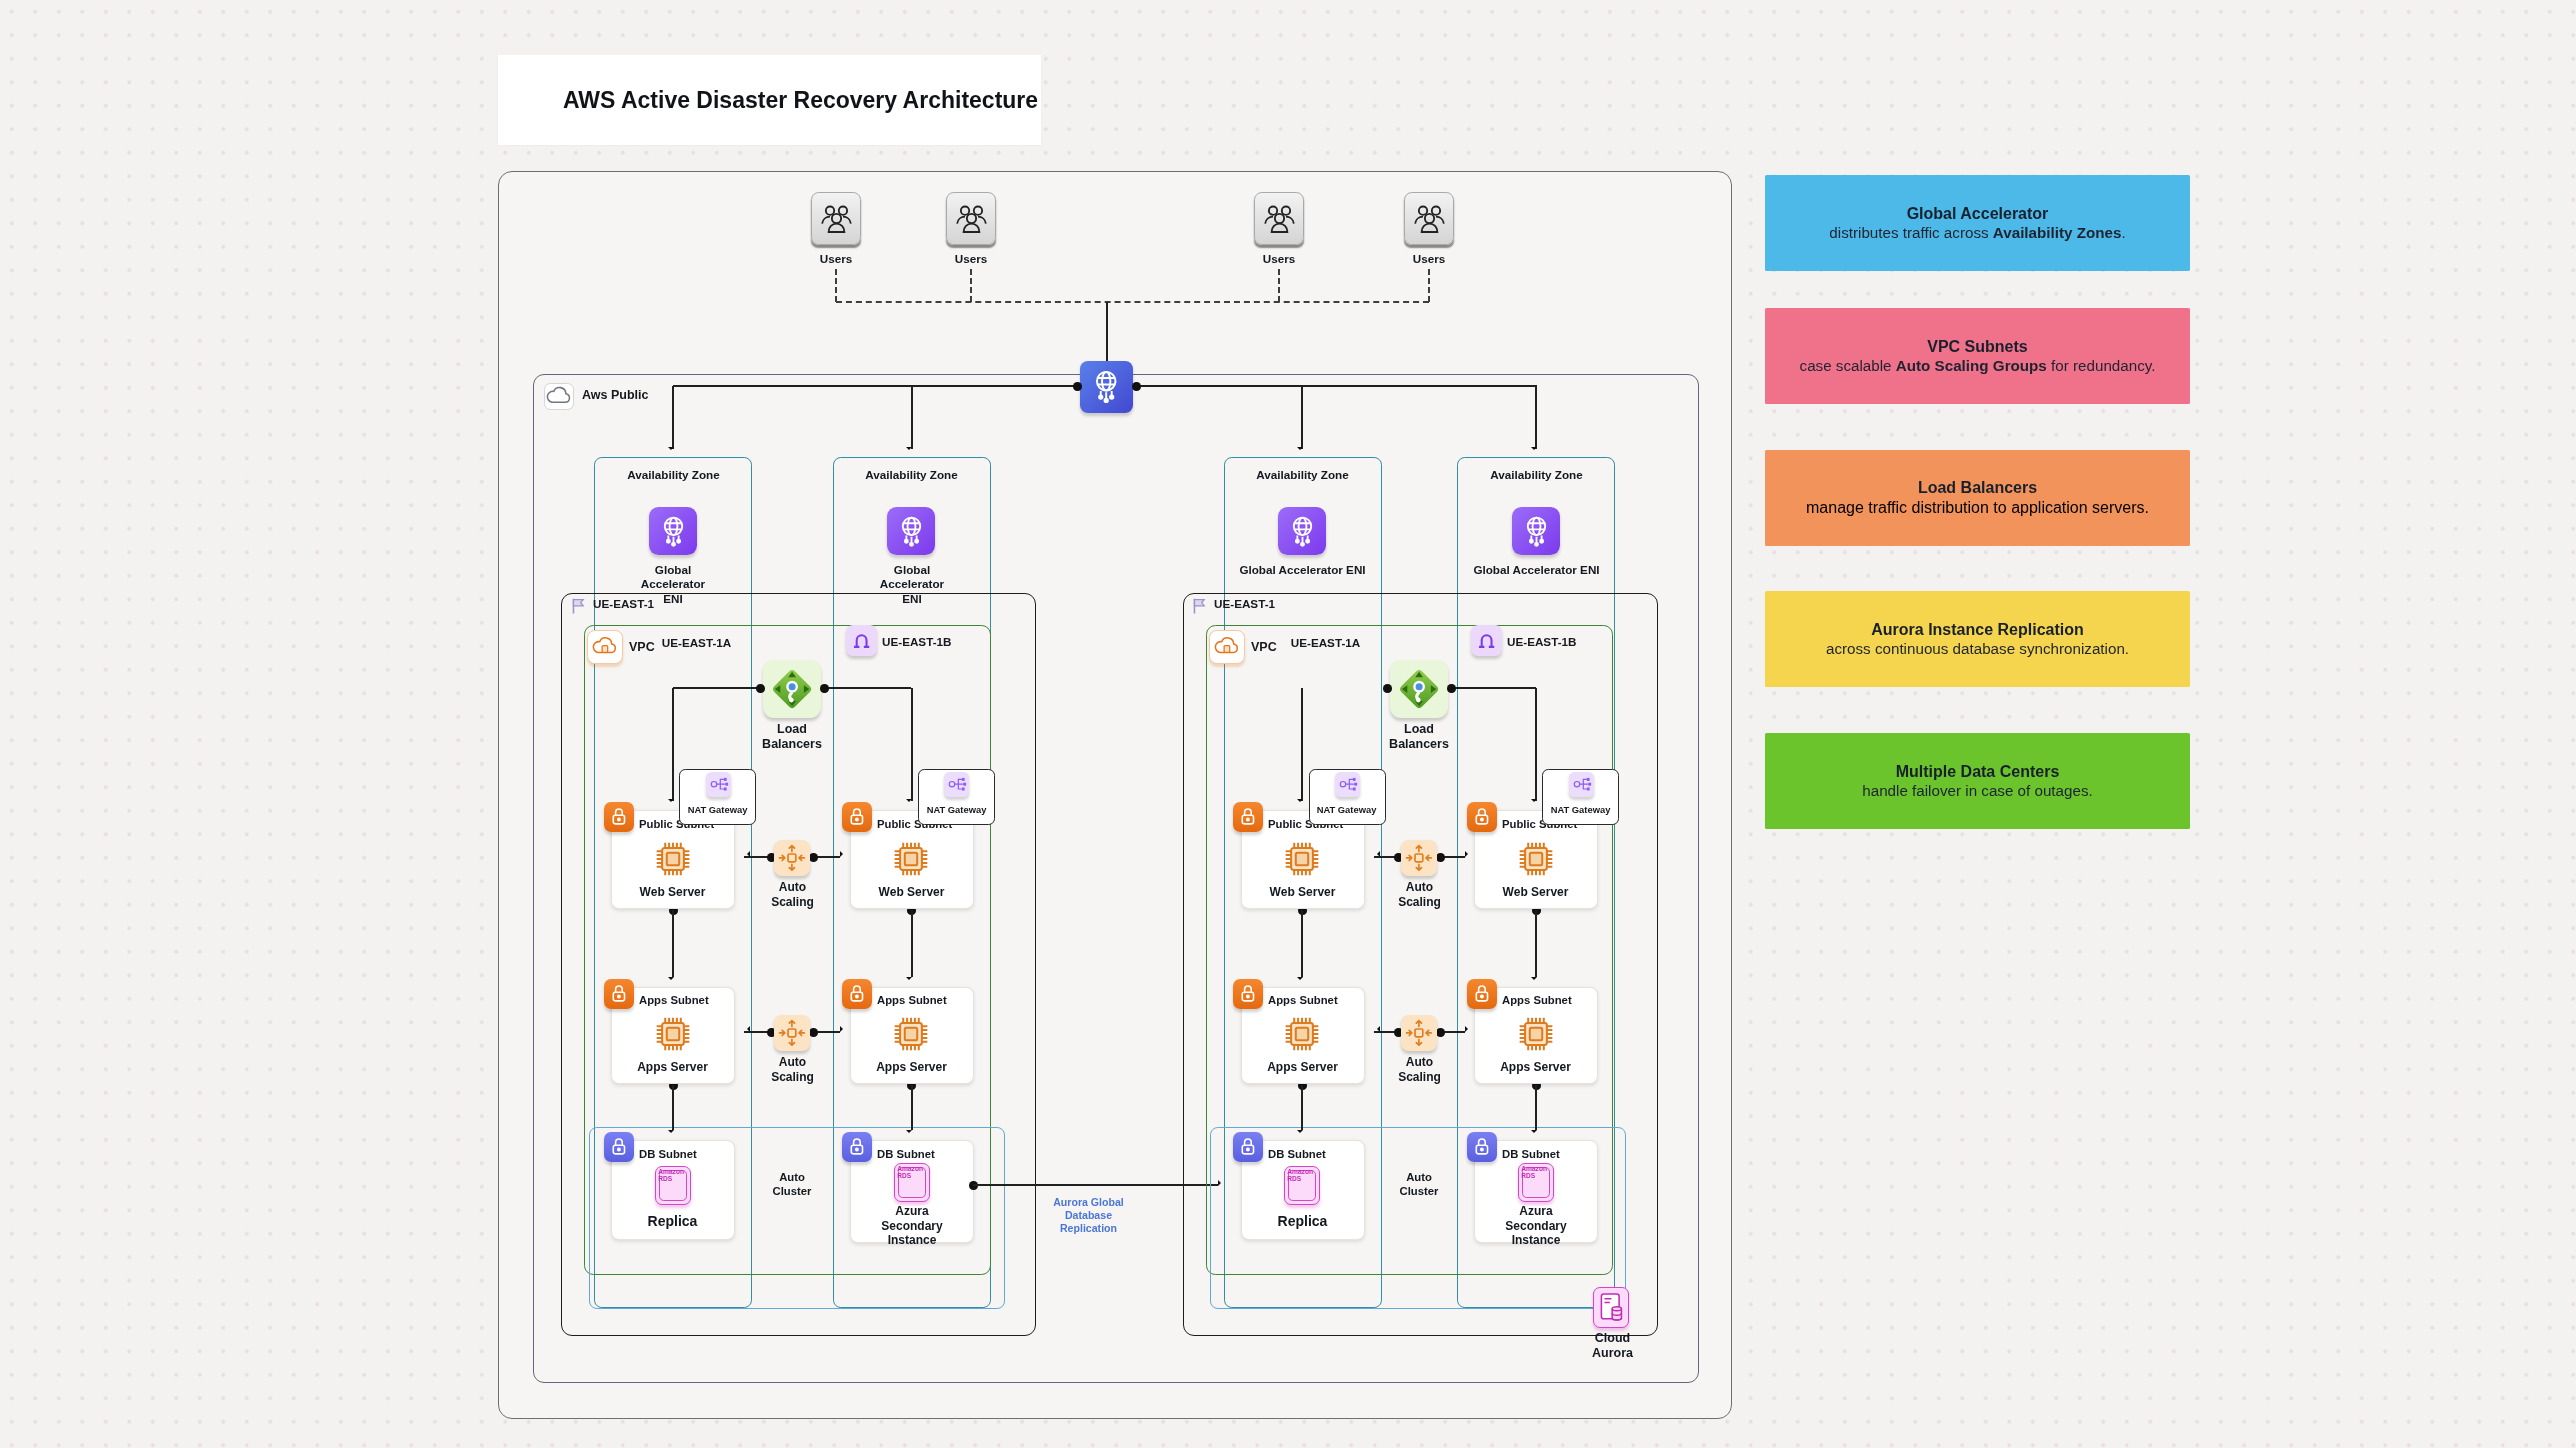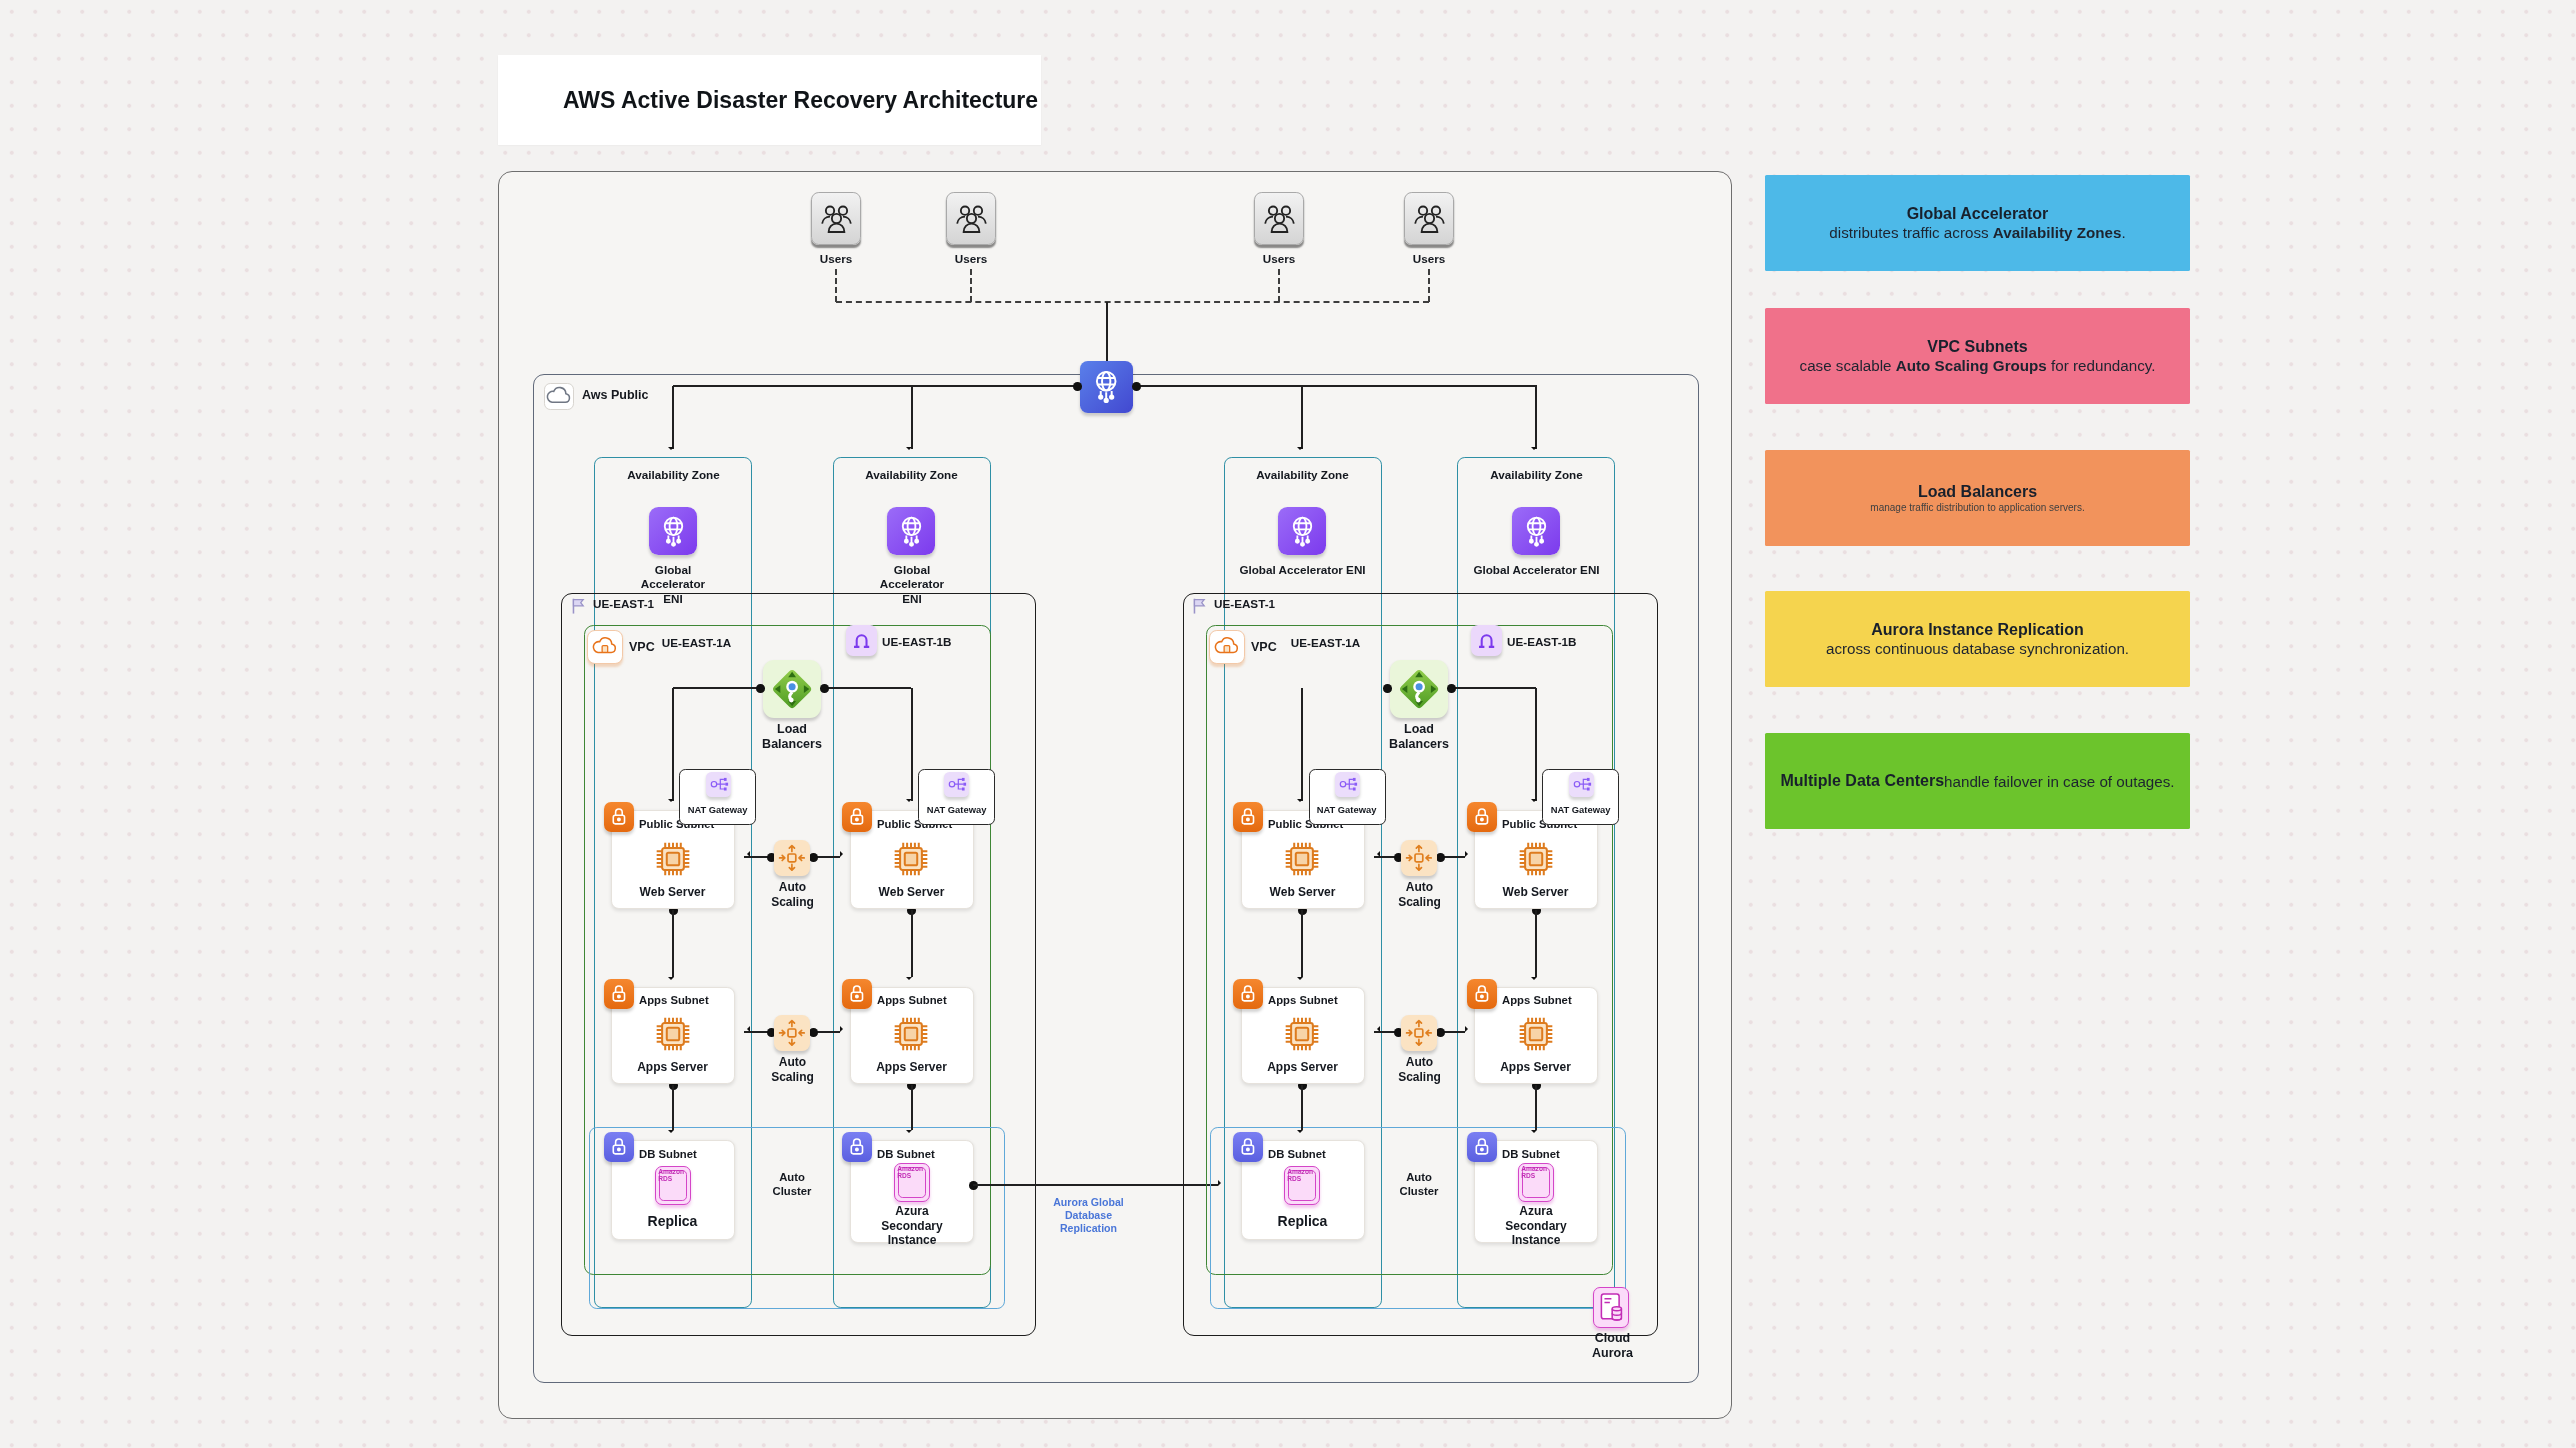--- a/index.html
+++ b/index.html
@@ -623,24 +623,24 @@
     <div class="abs" style="left: 1765px; top: 175px; width: 425px; height: 96px; background: rgb(77, 185, 232); border-radius: 1.6px; display: flex; flex-direction: column; align-items: center; justify-content: center;">
       <div style="font-weight: bold; font-size: 16px; color: rgb(24, 32, 44); text-align: center;">Global Accelerator</div>
       <div style="font-size: 15.2px; color: rgb(29, 36, 48); text-align: center; margin-top: 1.6px;"><span>distributes traffic across </span><b>Availability Zones</b><span>.</span></div>
     </div>
     <div class="abs" style="left: 1765px; top: 308px; width: 425px; height: 96px; background: rgb(240, 113, 138); border-radius: 1.6px; display: flex; flex-direction: column; align-items: center; justify-content: center;">
       <div style="font-weight: bold; font-size: 16px; color: rgb(24, 32, 44); text-align: center;">VPC Subnets</div>
       <div style="font-size: 15.2px; color: rgb(29, 36, 48); text-align: center; margin-top: 1.6px;"><span>case scalable </span><b>Auto Scaling Groups</b><span> for redundancy.</span></div>
     </div>
     <div class="abs" style="left: 1765px; top: 450px; width: 425px; height: 96px; background: rgb(242, 147, 92); border-radius: 1.6px; display: flex; flex-direction: column; align-items: center; justify-content: center;">
       <div style="font-weight: bold; font-size: 16px; color: rgb(24, 32, 44); text-align: center;">Load Balancers</div>
-      <div style="font-size: 10px; color: #404040; text-align: center; margin-top: 1.6px;"><span>manage traffic distribution to application servers.</span></div>
+      <div style="font-size: 16px; color: #000000; text-align: center; margin-top: 1.6px;"><span>manage traffic distribution to application servers.</span></div>
     </div>
     <div class="abs" style="left: 1765px; top: 591px; width: 425px; height: 96px; background: rgb(245, 212, 78); border-radius: 1.6px; display: flex; flex-direction: column; align-items: center; justify-content: center;">
       <div style="font-weight: bold; font-size: 16px; color: rgb(24, 32, 44); text-align: center;">Aurora Instance Replication</div>
       <div style="font-size: 15.2px; color: rgb(29, 36, 48); text-align: center; margin-top: 1.6px;"><span>across continuous database synchronization.</span></div>
     </div>
-    <div class="abs" style="left: 1765px; top: 733px; width: 425px; height: 96px; background: rgb(108, 196, 44); border-radius: 1.6px; display: flex; flex-direction: row; align-items: center; justify-content: center;">
+    <div class="abs" style="left: 1765px; top: 733px; width: 425px; height: 96px; background: rgb(108, 196, 44); border-radius: 1.6px; display: flex; flex-direction: column; align-items: center; justify-content: center;">
       <div style="font-weight: bold; font-size: 16px; color: rgb(24, 32, 44); text-align: center;">Multiple Data Centers</div>
       <div style="font-size: 15.2px; color: rgb(29, 36, 48); text-align: center; margin-top: 1.6px;"><span>handle failover in case of outages.</span></div>
     </div>
   </div>
 
 
 </body></html>

